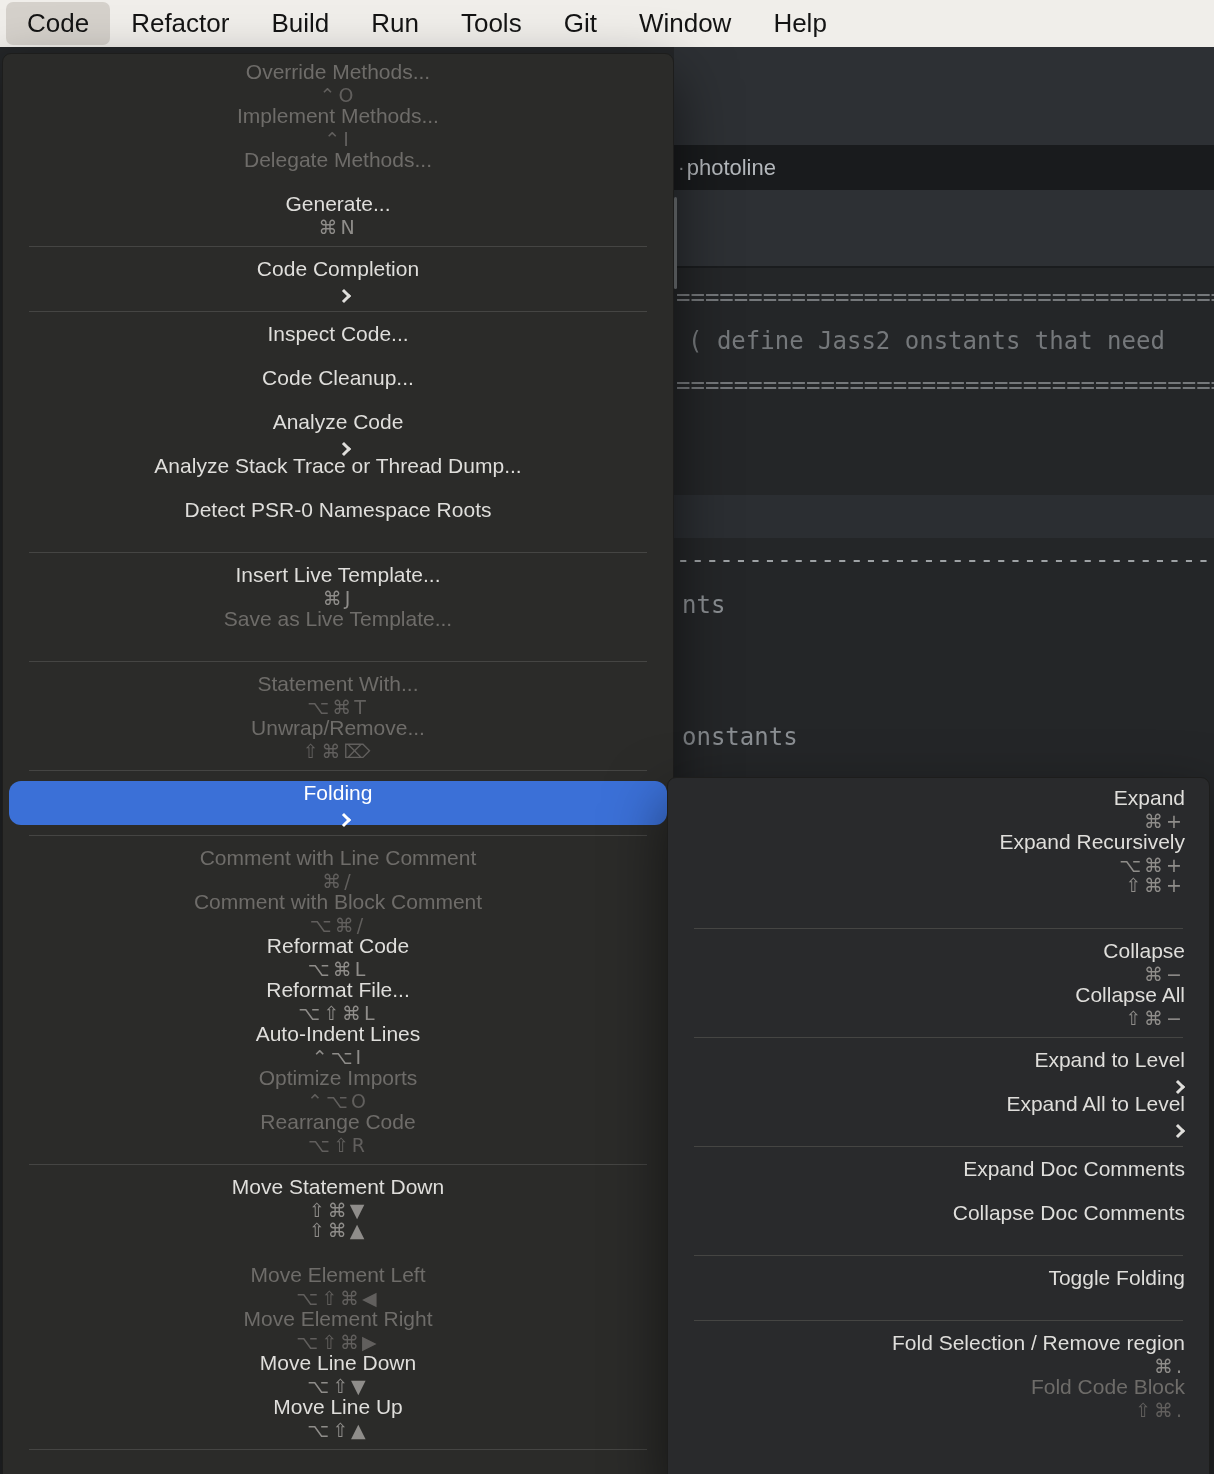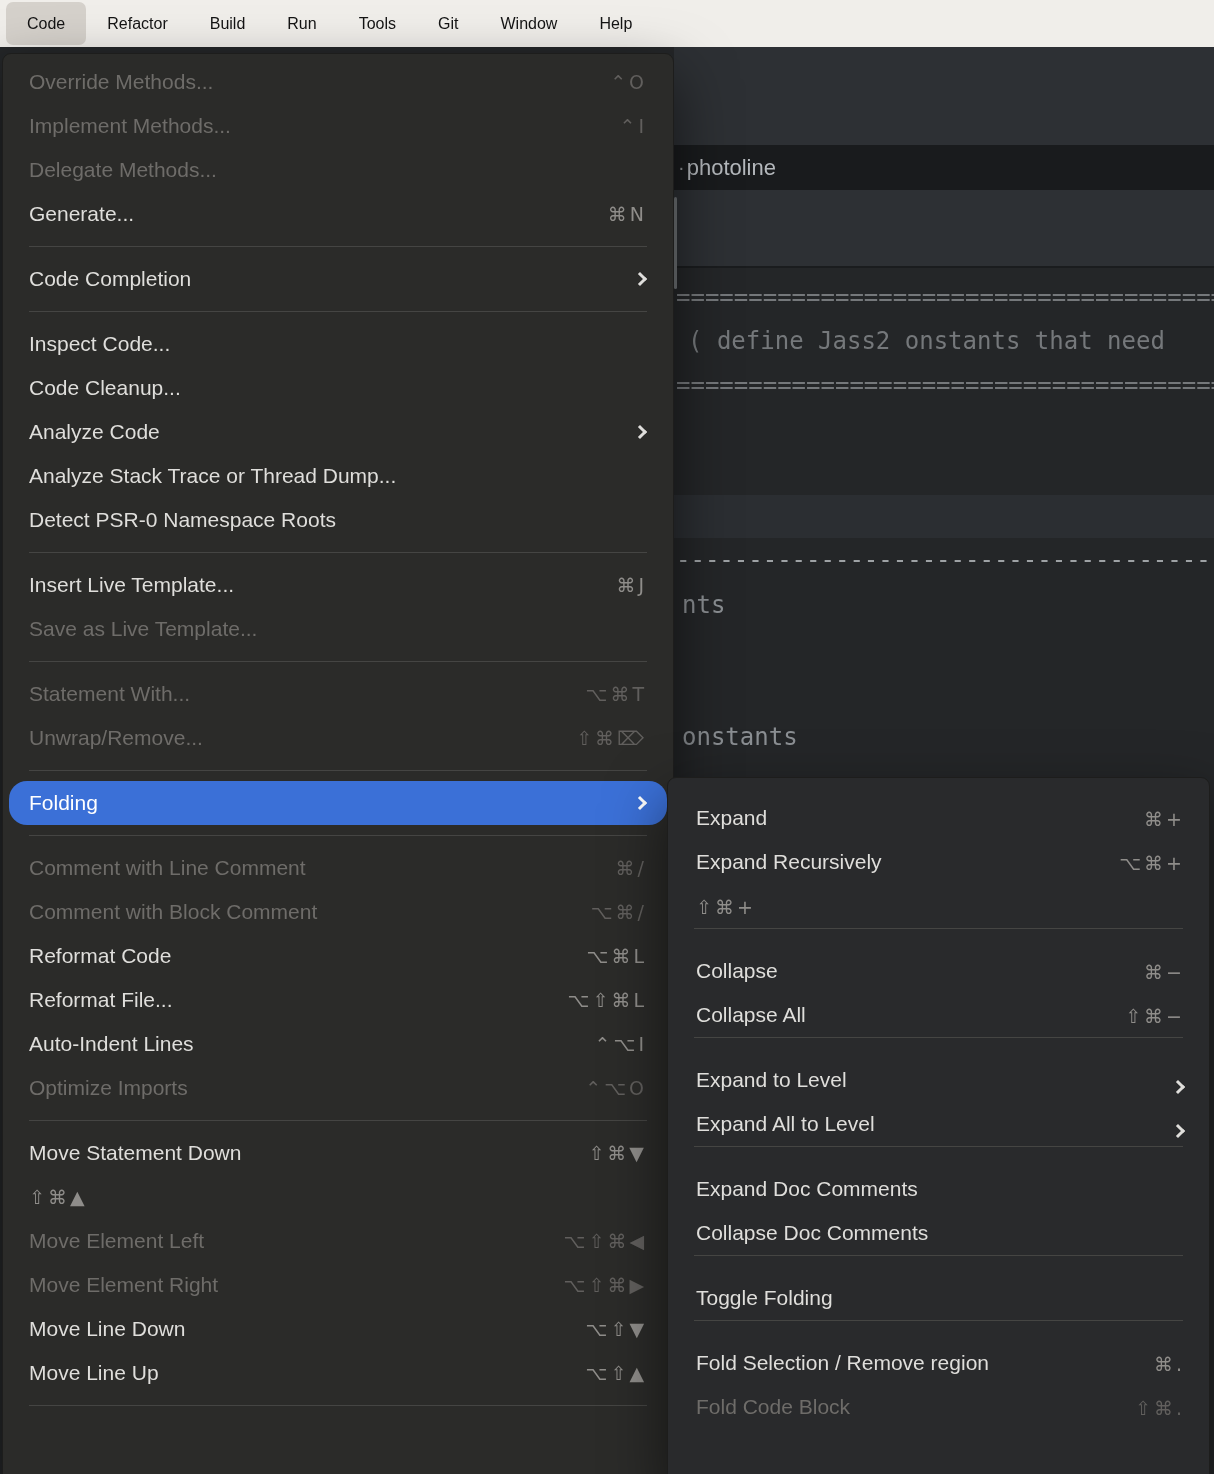--- a/index.html
+++ b/index.html
@@ -25,40 +25,40 @@
                color:#75787B; white-space:pre; }
   .code-line.flush { left:2px; }
   .code-line.dashed { color:#9EA2A5; }
   .code-line.frag { color:#8B8F93; left:0;margin-left:8px; }
   .cur-line { position:absolute; left:0; width:100%; top:448px; height:43px; background:#2B2E32; }
   .kw-green { color:#4FA34F; } .tok-white { color:#C7CBCE; } .tok-teal { color:#3FAFA3; }
 
   
   .menubar { position:absolute; left:0; top:0; width:1214px; height:47px;
              background:#F0EEEA; display:flex; align-items:stretch; padding-left:6px; }
-  .bar-item { display:flex; align-items:center; padding:0 21px; font-size:16px;
+  .bar-item { display:flex; align-items:center; padding:0 21px; font-size:26px;
               color:#141414; border-radius:7px; margin:2px 0; }
   .bar-item.active { background:#D5D1CB; }
 
   
   .panel { position:absolute; background:#2B2B29; border:1px solid #1D1D1C;
            border-radius:9px; box-shadow:0 24px 60px rgba(0,0,0,.55);
            padding-top:6px; overflow:hidden; }
   .main-menu { left:2px; top:53px; width:672px; height:1430px; }
   .sub-menu  { left:667px; top:777px; width:543px; height:710px; background:#292A2C; padding-top:8px; }
 
   .menu-row { height:44px; display:flex; align-items:center; padding:0 26px;
-              font-size:21px; color:#DFDEDB; }
+              font-size:21px; color:#DFDEDB;flex-direction:column; }
   .sub-menu .menu-row { padding:0 24px 0 28px;align-items:flex-end; }
   .menu-row .label { flex:1; white-space:nowrap; }
   .menu-row.disabled { color:#6E6C69; }
   .shortcut { font-family:"DejaVu Sans", sans-serif; font-size:19px; color:#8F8D8A;
               letter-spacing:3px; white-space:nowrap; }
   .menu-row.disabled .shortcut { color:#615F5D; }
-  .menu-row.highlighted { background:#3B70D7; color:#FFFFFF; border-radius:18px;
+  .menu-row.highlighted { background:#3B70D7; color:#FFFFFF; border-radius:12px;
                           margin:0 6px; padding:0 20px; }
   .chev { width:10px; height:10px; border-top:3px solid currentColor;
           border-right:3px solid currentColor; transform:rotate(45deg);
           margin-left:14px; margin-right:2px; flex:none; }
   .menu-sep { height:21px; display:flex; align-items:center; padding:0 26px; }
   .menu-sep::after { content:""; flex:1; height:1px; background:#454543; }
 </style>
 </head>
 <body>
 
@@ -175,20 +175,24 @@
         <span class="shortcut">⌥⇧⌘L</span>
       </div>
       <div class="menu-row">
         <span class="label">Auto-Indent Lines</span>
         <span class="shortcut">⌃⌥I</span>
       </div>
       <div class="menu-row disabled">
         <span class="label">Optimize Imports</span>
         <span class="shortcut">⌃⌥O</span>
       </div>
+      <div class="menu-row disabled">
+        <span class="label">Rearrange Code</span>
+        <span class="shortcut">⌥⇧R</span>
+      </div>
       <div class="menu-sep"></div>
       <div class="menu-row">
         <span class="label">Move Statement Down</span>
         <span class="shortcut">⇧⌘▼</span>
       </div>
       <div class="menu-row">
         <span class="shortcut">⇧⌘▲</span>
       </div>
       <div class="menu-row disabled">
         <span class="label">Move Element Left</span>

